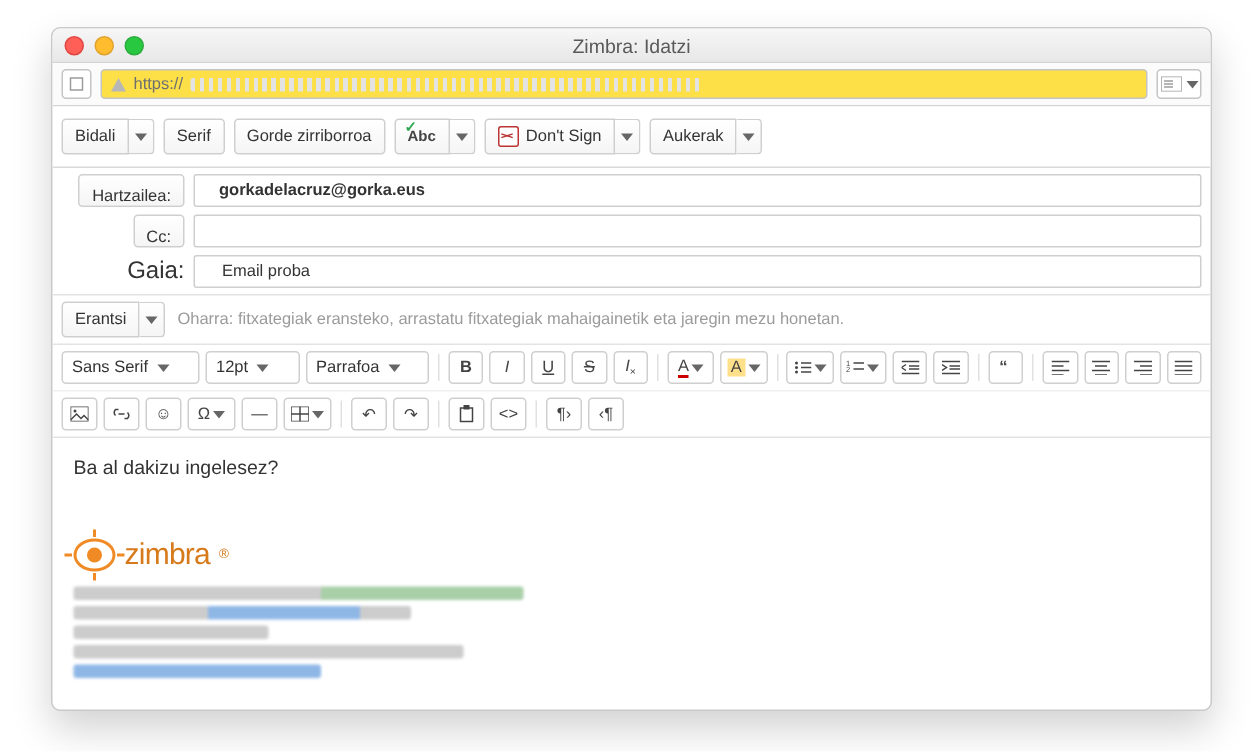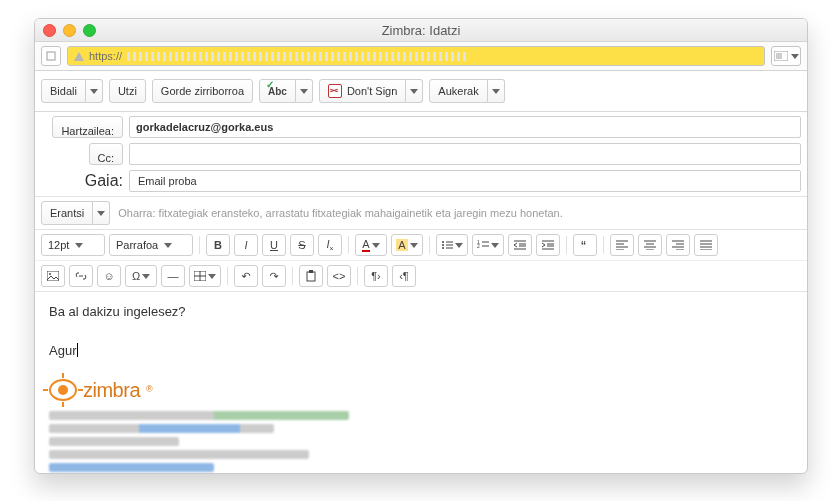--- a/index.html
+++ b/index.html
@@ -28,21 +28,21 @@
   .split .drop{border:1px solid #cfcfcf;border-left:none;border-top-left-radius:0;border-bottom-left-radius:0;border-radius:0 3px 3px 0;height:22px;width:16px;display:flex;align-items:center;justify-content:center;background:linear-gradient(#fff,#f5f5f5);cursor:pointer}
   .abc-icon{font-size:10px;font-weight:bold;color:#444;position:relative}
   .check-green{color:#2da84f;font-size:10px;position:absolute;left:-2px;top:-7px}
   .sign-icon{width:12px;height:12px;display:inline-block;border:1px solid #b33;border-radius:2px;position:relative;background:#fff}
   .sign-icon::after{content:"";position:absolute;left:1px;top:5px;width:8px;height:1px;background:#b33;transform:rotate(-18deg)}
   .sign-icon::before{content:"";position:absolute;left:1px;top:5px;width:8px;height:1px;background:#b33;transform:rotate(18deg)}
   
   .fields{padding:4px 6px;border-bottom:1px solid #e3e3e3;display:grid;grid-template-columns:82px 1fr;row-gap:5px;column-gap:6px;align-items:center}
   .flabel{text-align:right;font-size:16px;color:#333}
   .flabel-btn{justify-self:end;height:20px;border:1px solid #cfcfcf;border-radius:3px;padding:0 8px;display:flex;align-items:flex-end;background:linear-gradient(#fff,#f5f5f5);cursor:pointer}
-  .finput{height:20px;border:1px solid #cfcfcf;border-radius:2px;padding:0 6px;font-size:11px;color:#333;background:#fff;display:flex;align-items:center}
+  .finput{height:20px;border:1px solid #cfcfcf;border-radius:2px;padding:0 16px;font-size:11px;color:#333;background:#fff;display:flex;align-items:center}
   .finput input{border:none;outline:none;width:100%;font-size:11px;font-family:inherit;color:#333;background:transparent}
   .addr-chip{font-weight:bold}
   .hintbar{display:flex;align-items:center;gap:8px;padding:4px 6px;border-bottom:1px solid #e3e3e3}
   .hint{flex:1;color:#9b9b9b;font-size:11px}
   
   .rt{border-bottom:1px solid #e3e3e3}
   .rt-row{display:flex;align-items:center;gap:4px;padding:4px 6px;flex-wrap:nowrap}
   .rt-row + .rt-row{border-top:1px solid #efefef}
   .sel{height:20px;border:1px solid #cfcfcf;border-radius:3px;display:flex;align-items:center;padding:0 6px;gap:6px;background:#fff;cursor:pointer}
   .ibtn{width:22px;height:20px;border:1px solid #cfcfcf;border-radius:3px;display:flex;align-items:center;justify-content:center;background:#fff;cursor:pointer;color:#444}
@@ -110,21 +110,21 @@
     <div class="ctoolbar">
       <div class="split">
         <div class="btn">
             <span>Bidali</span>
           </div>
         <div class="drop">
             <span class="caret"></span>
           </div>
       </div>
       <div class="btn">
-          <span>Utzi</span>
+          <span>Serif</span>
         </div>
       <div class="btn">
           <span>Gorde zirriborroa</span>
         </div>
       <div class="split">
         <div class="btn">
           <span class="abc-icon"><span class="check-green">✓</span><span>Abc</span></span>
         </div>
         <div class="drop">
             <span class="caret"></span>
@@ -177,20 +177,24 @@
           </div>
         <div class="drop">
             <span class="caret"></span>
           </div>
       </div>
       <div class="hint">Oharra: fitxategiak eransteko, arrastatu fitxategiak mahaigainetik eta jaregin mezu honetan.</div>
     </div>
 
     <div class="rt">
       <div class="rt-row">
+        <div class="sel" style="width:80px">
+            <span>Sans Serif</span>
+            <span class="caret"></span>
+          </div>
         <div class="sel" style="width:50px">
             <span>12pt</span>
             <span class="caret"></span>
           </div>
         <div class="sel" style="width:70px">
             <span>Parrafoa</span>
             <span class="caret"></span>
           </div>
         <span class="vsep"></span>
         <div class="ibtn">
@@ -348,21 +352,20 @@
           </div>
         <div class="ibtn">
             <span>‹¶</span>
           </div>
       </div>
     </div>
 
     <div class="body">
       <div>Ba al dakizu ingelesez?</div>
       <br>
-      <div><span>Agur</span><span class="cursor"></span></div>
 
       <div class="logo-row">
         <span class="logo-eye">
           <span class="outer"></span>
             <span class="pupil"></span>
           <span class="ray r1"></span>
             <span class="ray r2"></span>
             <span class="ray r3"></span>
             <span class="ray r4"></span>
         </span>

